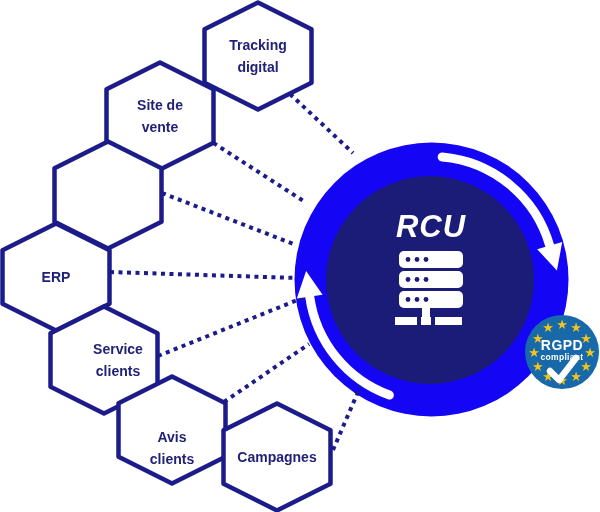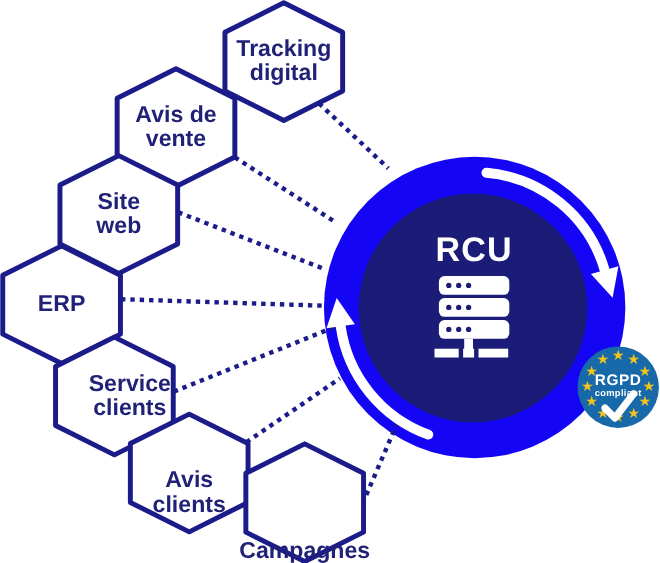--- a/index.html
+++ b/index.html
@@ -20,21 +20,21 @@
   .connector{stroke:var(--navy);stroke-width:4;stroke-dasharray:4 4.5;fill:none;}
   .arrow-stroke{stroke:#ffffff;stroke-width:9;fill:none;stroke-linecap:round;}
   .arrow-head{fill:#ffffff;}
   .srv{fill:#ffffff;}
   .srv-dot{fill:var(--core);}
   .star{font-family:"DejaVu Sans",sans-serif;font-size:13px;fill:var(--gold);
         text-anchor:middle;dominant-baseline:central;}
   .check{stroke:#ffffff;stroke-width:6.5;fill:none;stroke-linecap:round;stroke-linejoin:round;}
   .label{
     position:absolute;transform:translate(-50%,-50%);
-    text-align:center;font-weight:bold;font-size:21px;line-height:22px;
+    text-align:center;font-weight:bold;font-size:14px;line-height:22px;
     color:var(--text-navy);white-space:pre-line;width:120px;pointer-events:none;
   }
   .label.rcu{font-size:31px;letter-spacing:1px;color:#ffffff;width:160px;}
   .label.badge-title{font-size:14px;letter-spacing:.5px;color:#ffffff;width:80px;}
   .label.badge-sub{font-size:8.5px;letter-spacing:.3px;color:#ffffff;width:80px;font-weight:bold;}
 </style>
 </head>
 <body>
 
 <div id="stage">
@@ -107,28 +107,26 @@
         <text class="star" x="534" y="352">★</text>
         <text class="star" x="537.8" y="338">★</text>
         <text class="star" x="548" y="327.8">★</text>
       </g>
       <path class="check" d="M 550 371 L 559 380 L 576 358"></path>
     </g>
   </svg>
 
   <div class="label" style="left:258px;top:56px;">Tracking
 digital</div>
-  <div class="label" style="left:160px;top:116px;">Avis de
+  <div class="label" style="left:160px;top:116px;">Site de
 vente</div>
-  <div class="label" style="left:108px;top:195px;">Site
-web</div>
   <div class="label" style="left:56px;top:277px;">ERP</div>
   <div class="label" style="left:118px;top:360px;">Service
 clients</div>
   <div class="label" style="left:172px;top:430px;margin-top:18px;">Avis
 clients</div>
-  <div class="label" style="left:277px;top:457px;margin-top:44px;">Campagnes</div>
+  <div class="label" style="left:277px;top:457px;">Campagnes</div>
 
-  <div class="label rcu" style="left:431px;top:227px;">RCU</div>
+  <div class="label rcu" style="left:431px;top:227px;font-style:italic;">RCU</div>
 
   <div class="label badge-title" style="left:562px;top:345px;">RGPD</div>
   <div class="label badge-sub" style="left:562px;top:356.5px;">compliant</div>
 </div>
 
 </body></html>

